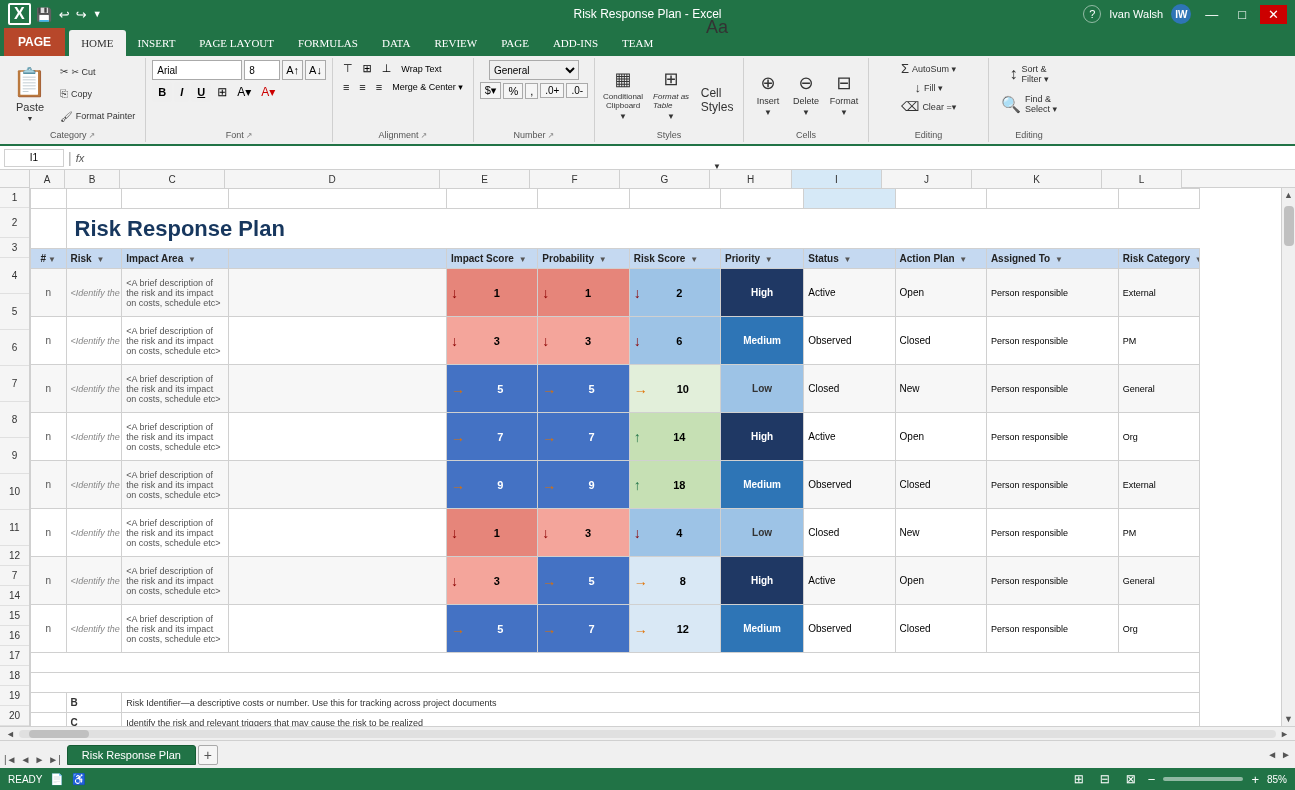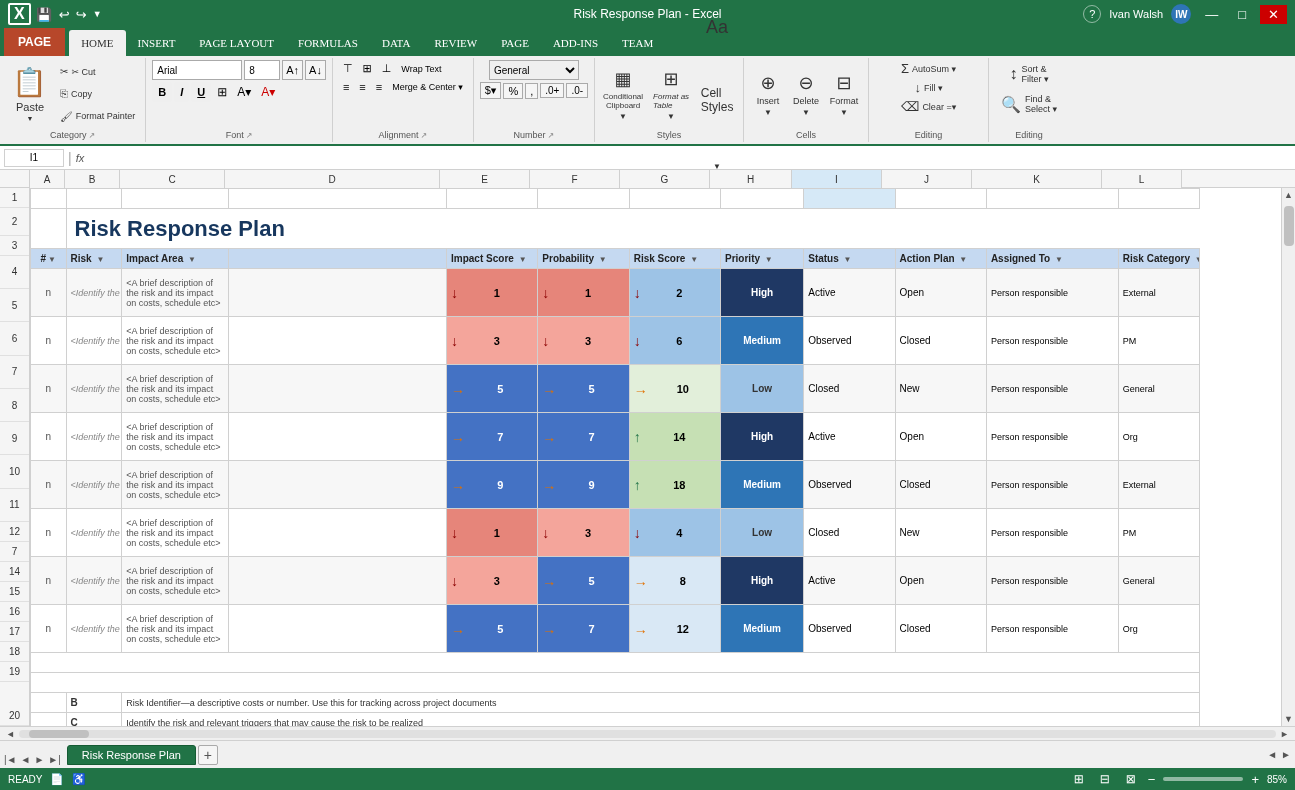--- a/index.html
+++ b/index.html
@@ -577,21 +577,21 @@
       <div class="row-num" style="height:48px;">10</div>
       <div class="row-num" style="height:48px;">11</div>
       <div class="row-num" style="height:20px;">12</div>
       <div class="row-num" style="height:20px;">7</div>
       <div class="row-num" style="height:20px;">14</div>
       <div class="row-num" style="height:20px;">15</div>
       <div class="row-num" style="height:20px;">16</div>
       <div class="row-num" style="height:20px;">17</div>
       <div class="row-num" style="height:20px;">18</div>
       <div class="row-num" style="height:20px;">19</div>
-      <div class="row-num" style="height:20px;margin-top:24px;">20</div>
+      <div class="row-num" style="height:20px;">20</div>
     </div>
 
     <div style="flex:1;overflow:auto;">
       <table class="grid" style="width:1170px;">
         <colgroup>
           <col style="width:35px">
           <col style="width:55px">
           <col style="width:105px">
           <col style="width:215px">
           <col style="width:90px">

